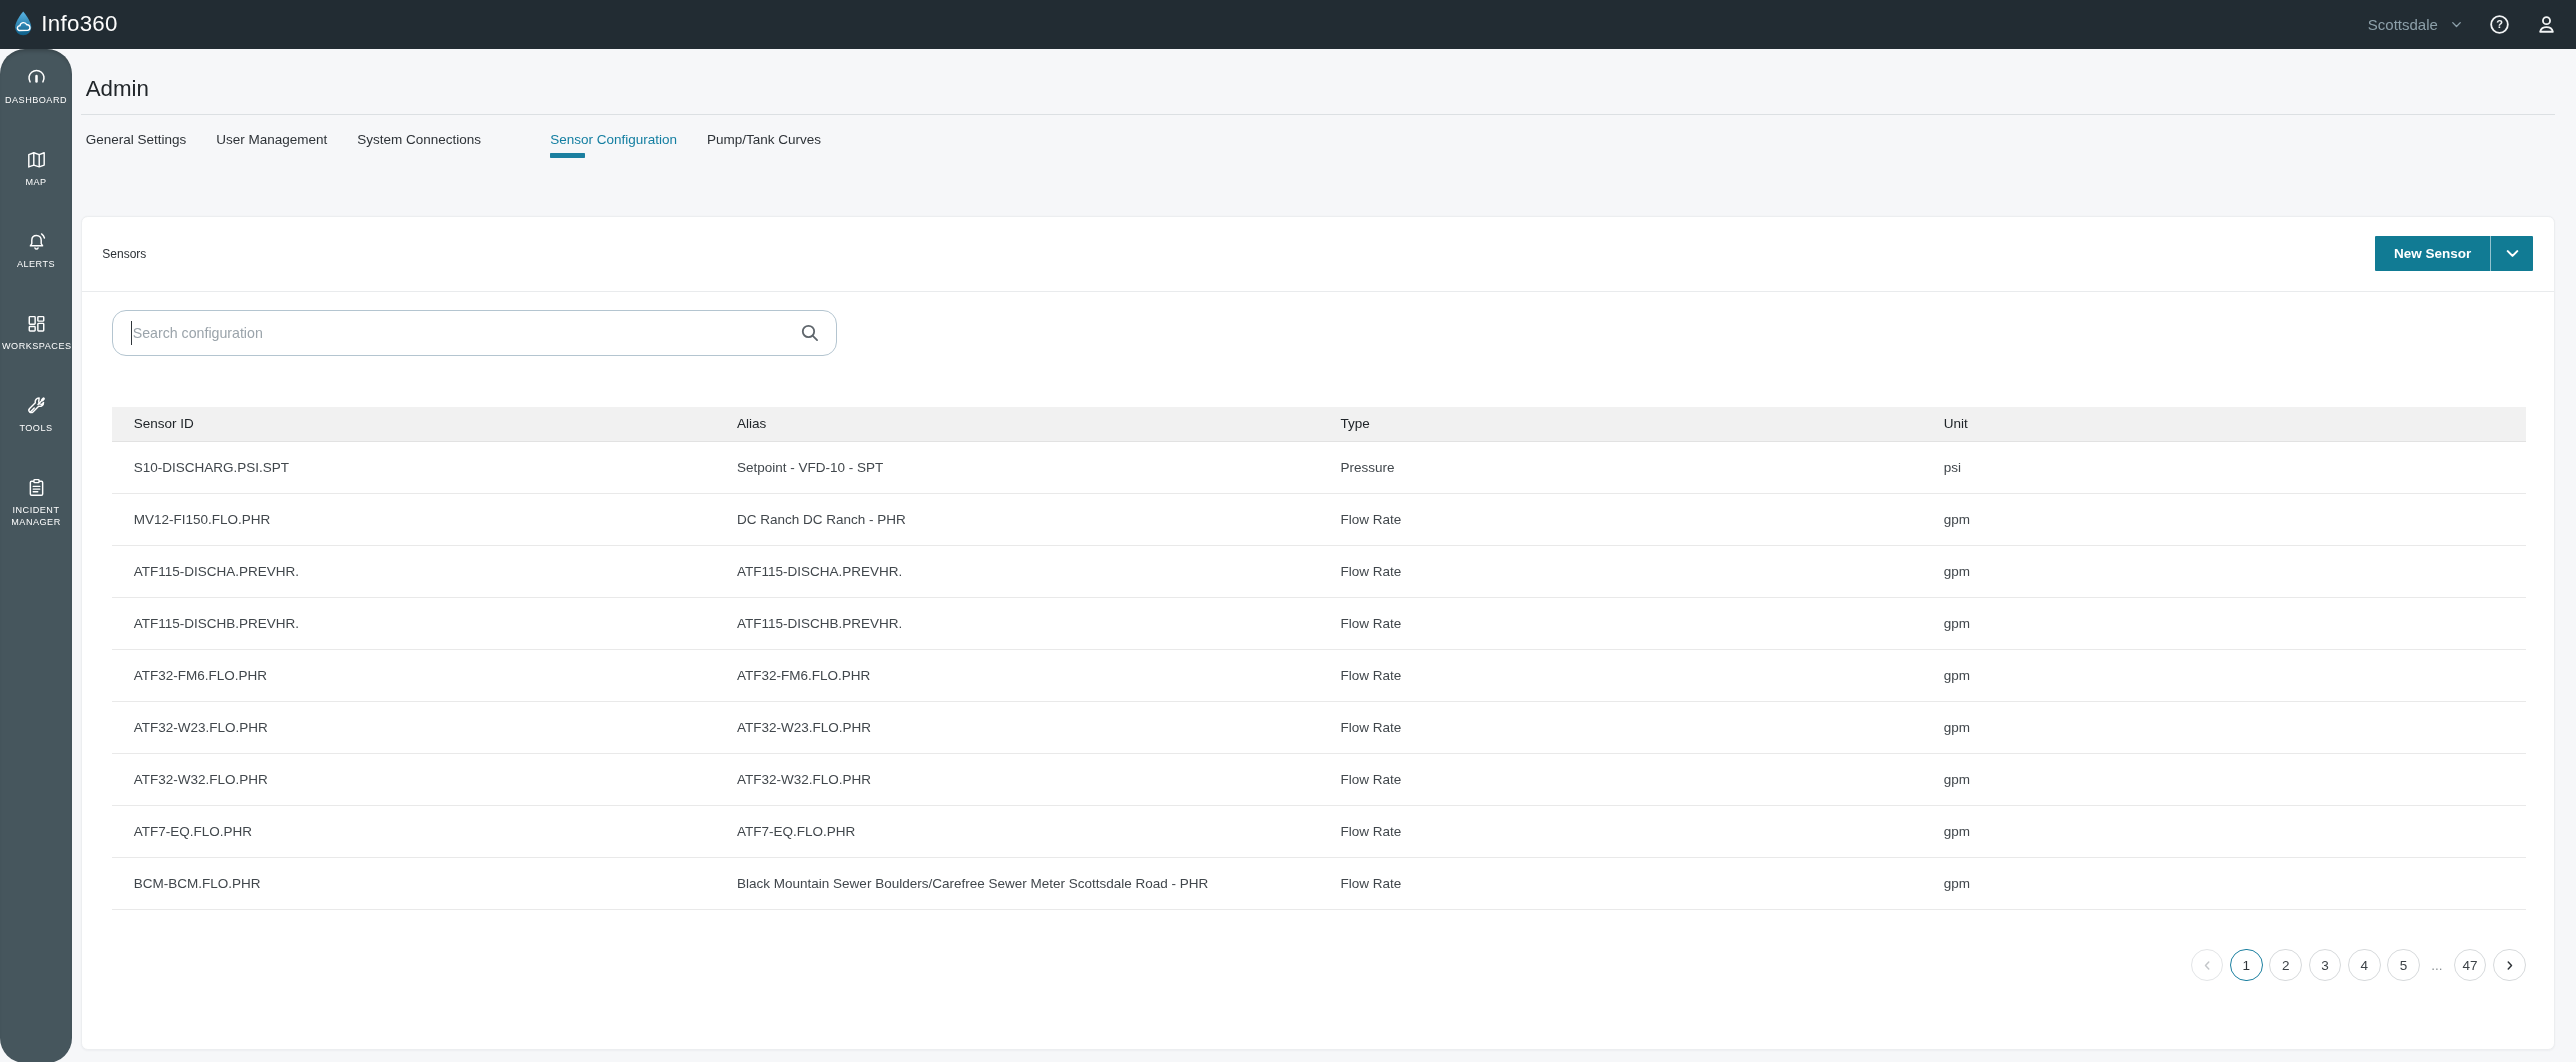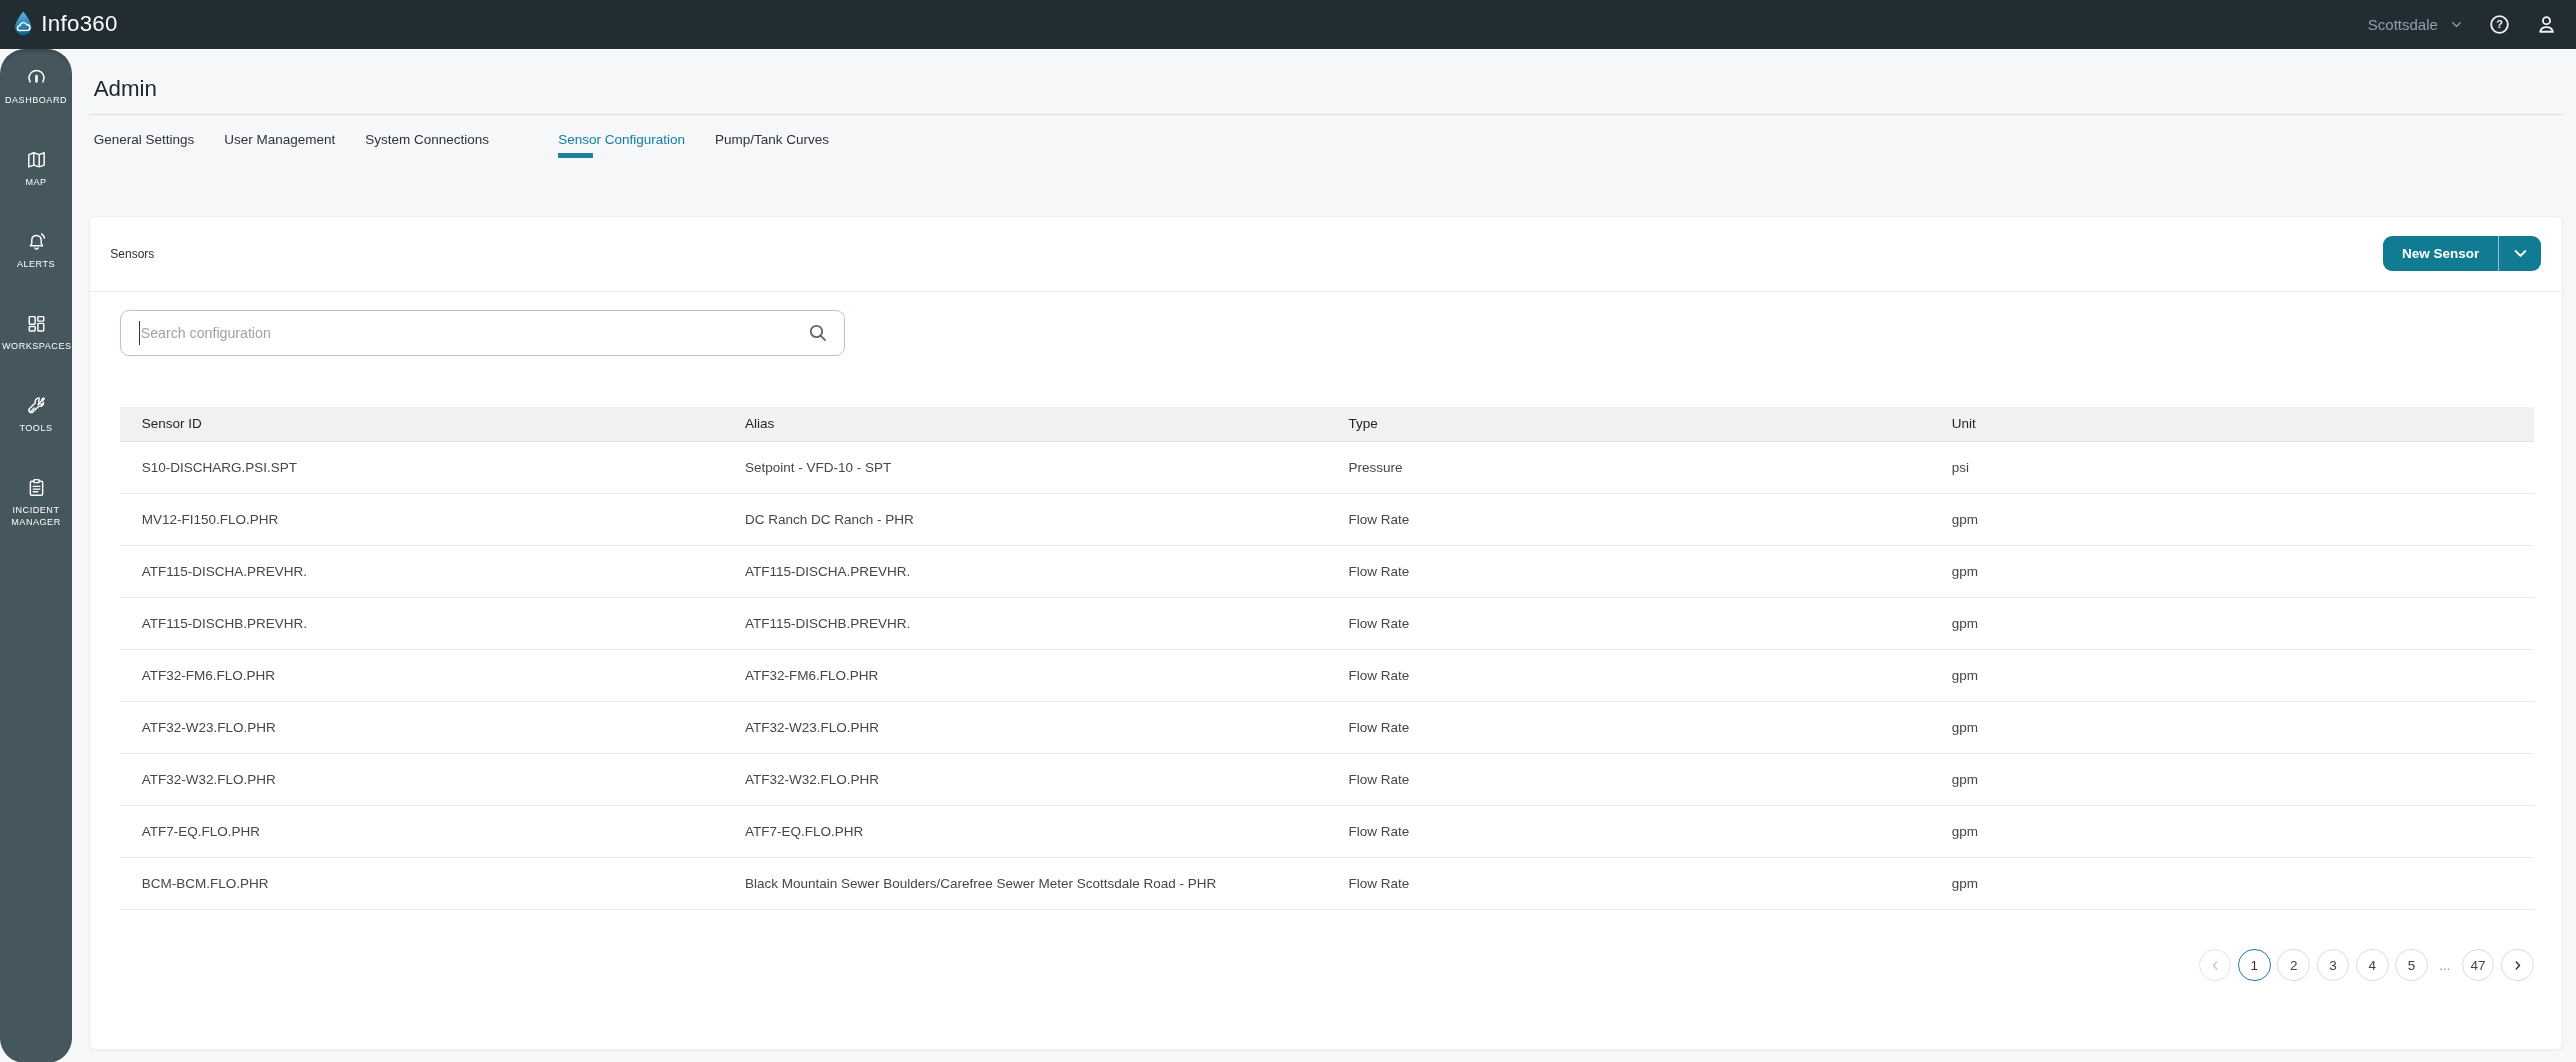--- a/index.html
+++ b/index.html
@@ -30,52 +30,52 @@
     border-radius:25px;
   }
   .nav-item{
     height:82px;display:flex;flex-direction:column;align-items:center;
     padding-top:18.3px;box-sizing:border-box;color:#fff;cursor:pointer;
   }
   .nav-ico{width:23px;height:21.7px;}
   .nav-ico svg{width:100%;height:100%;display:block;}
   .nav-label{font-size:9.1px;letter-spacing:0.5px;margin-top:6.1px;text-align:center;line-height:11.5px;max-width:68px;}
   
-  .main{position:absolute;top:49px;left:68px;width:2504px;height:1014px;padding:0 9.5px 0 21px;box-sizing:border-box;}
+  .main{position:absolute;top:49px;left:60px;width:2504px;height:1014px;padding:0 9.5px 0 21px;box-sizing:border-box;}
   .page-title{margin:26px 0 0 4.7px;font-size:22.3px;font-weight:400;color:#22272b;line-height:27px;}
   .title-divider{height:0.7px;background:#dce0e3;margin-top:12.2px;}
   .tabs{display:flex;gap:30px;padding:17.6px 0 0 4.7px;}
   .tab{position:relative;font-size:13.5px;color:#2e3338;line-height:16.3px;cursor:pointer;white-space:nowrap;}
   .tab.active{color:#137ea1;margin-left:39px;}
   .tab.active::after{
     content:"";position:absolute;left:0;bottom:-8.8px;width:35px;height:4.1px;background:#1b7fa0;border-radius:0.7px;
   }
   
   .card{
     margin-top:67px;background:#fff;border:0.7px solid #eceef0;border-radius:6.8px;
     height:834px;box-sizing:border-box;box-shadow:0 0.7px 2px rgba(20,30,40,.04);
   }
   .card-header{height:74px;display:flex;align-items:center;justify-content:space-between;padding:0 20.3px;}
   .card-title{margin:0;font-size:12px;font-weight:400;color:#2b3035;}
-  .btn-group{display:flex;height:35px;border-radius:9px;overflow:hidden;}
+  .btn-group{display:flex;height:35px;border-radius:1px;overflow:hidden;}
   .btn-main{
     background:#117b94;color:#fff;font-size:13.5px;font-weight:bold;border:none;cursor:pointer;
     padding:0 19px;display:flex;align-items:center;font-family:inherit;
   }
   .btn-caret{
     background:#117b94;width:43px;border:none;cursor:pointer;
     border-left:0.7px solid rgba(255,255,255,.55);
     display:flex;align-items:center;justify-content:center;
   }
   .btn-caret svg{width:19px;height:19px;color:#fff;}
   .card-divider{height:0.7px;background:#e9ebed;}
   .card-body{padding:18.3px 28px 0 30px;}
   
   .search-box{
-    width:725px;height:46px;border:0.7px solid #b4c5d0;border-radius:9px;background:#fff;
+    width:725px;height:46px;border:0.7px solid #b4c5d0;border-radius:14px;background:#fff;
     display:flex;align-items:center;padding:0 15px 0 17.6px;box-sizing:border-box;margin-bottom:51px;
   }
   .caret-bar{width:1.4px;height:24.4px;background:#30363b;margin-right:0.7px;animation:blink 1.1s steps(1) infinite;}
   @keyframes blink{50%{opacity:0;}}
   .search-input{
     flex:1;border:none;outline:none;font-size:14.2px;color:#30363b;background:transparent;font-family:inherit;padding:0;
   }
   .search-input::placeholder{color:#9ba4ab;}
   .search-ico{width:21.7px;height:21.7px;color:#5f666c;flex:none;}
   

